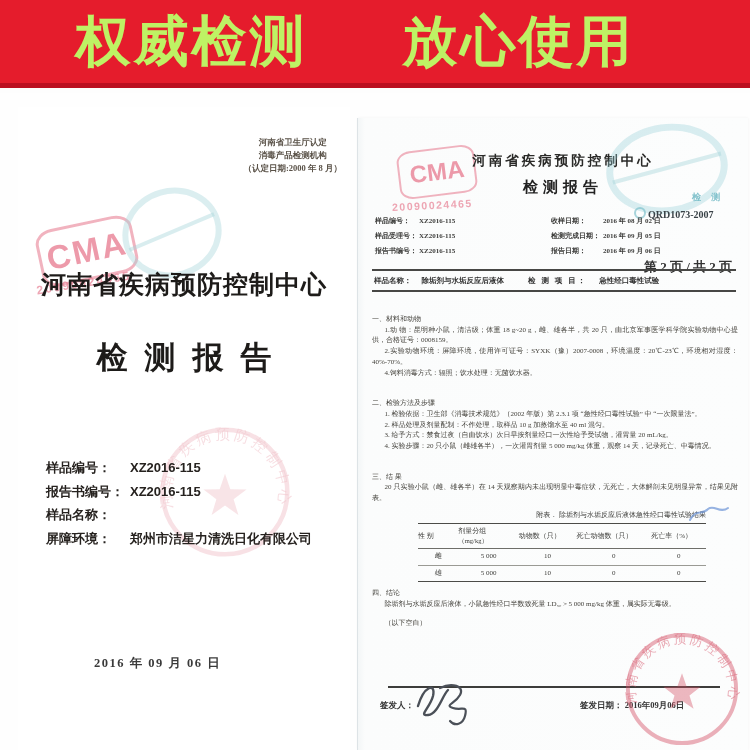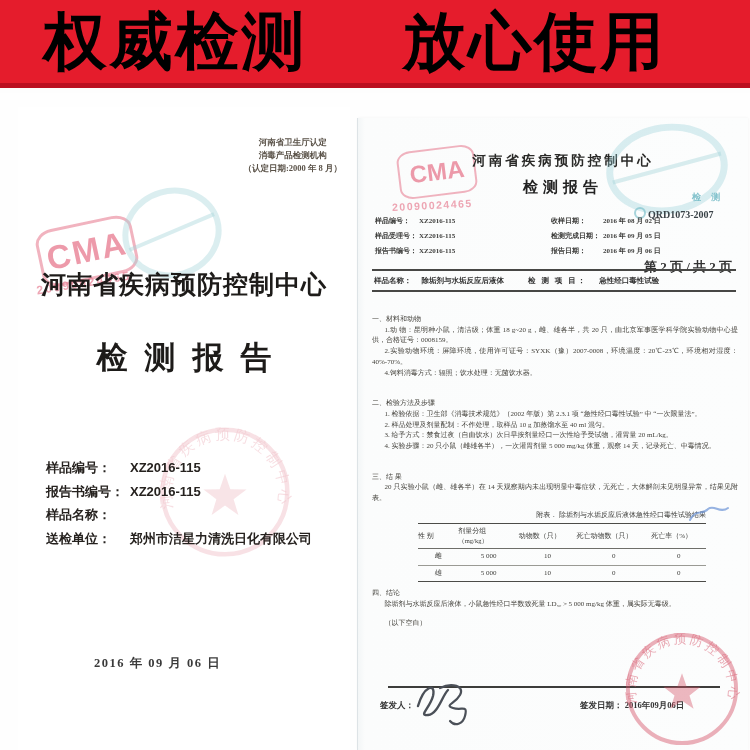--- a/index.html
+++ b/index.html
@@ -2,21 +2,21 @@
 <html><head>
 <meta charset="utf-8">
 <style>
   html,body{margin:0;padding:0;background:#ffffff;}
   .canvas{position:relative;width:750px;height:750px;overflow:hidden;background:#fdfdfd;
           font-family:"Liberation Serif",serif;}
   
   .banner{position:absolute;left:0;top:0;width:750px;height:88px;background:#e51c2c;
           border-bottom:5px solid #bb0f20;display:flex;align-items:center;justify-content:center;
           gap:95px;padding-right:40px;box-sizing:border-box;}
-  .banner span{color:#000000;font-size:63px;font-weight:bold;letter-spacing:3px;
+  .banner span{color:#bef264;font-size:55px;font-weight:bold;letter-spacing:3px;
           font-family:"Liberation Sans",sans-serif;}
   
   .stage{position:absolute;left:0;top:93px;width:750px;height:657px;background:#fefefe;padding-left:41px;}
   
   .doc-left{position:absolute;left:18px;top:14px;width:332px;height:643px;background:#ffffff;}
   .accred{position:absolute;top:29px;right:8px;text-align:center;font-size:8.5px;line-height:13px;
           color:#5a5248;font-weight:bold;}
   .cma{border:3px solid rgba(231,128,148,.6);border-radius:18px / 14px;color:rgba(231,120,142,.75);
        display:flex;align-items:center;justify-content:center;font-weight:bold;
        font-family:"Liberation Sans",sans-serif;}
@@ -137,21 +137,21 @@
           <span class="f-value">XZ2016-115</span>
         </div>
         <div class="field-row">
           <span class="f-label">报告书编号：</span>
           <span class="f-value">XZ2016-115</span>
         </div>
         <div class="field-row">
           <span class="f-label">样品名称：</span>
         </div>
         <div class="field-row">
-          <span class="f-label">送检单位：</span>
+          <span class="f-label">屏障环境：</span>
           <span class="f-value">郑州市洁星力清洗日化有限公司</span>
         </div>
       </div>
 
       <div class="cover-date">2016 年 09 月 06 日</div>
     </section>
 
     <section class="doc-right">
 
       <div class="cma cma-right">

